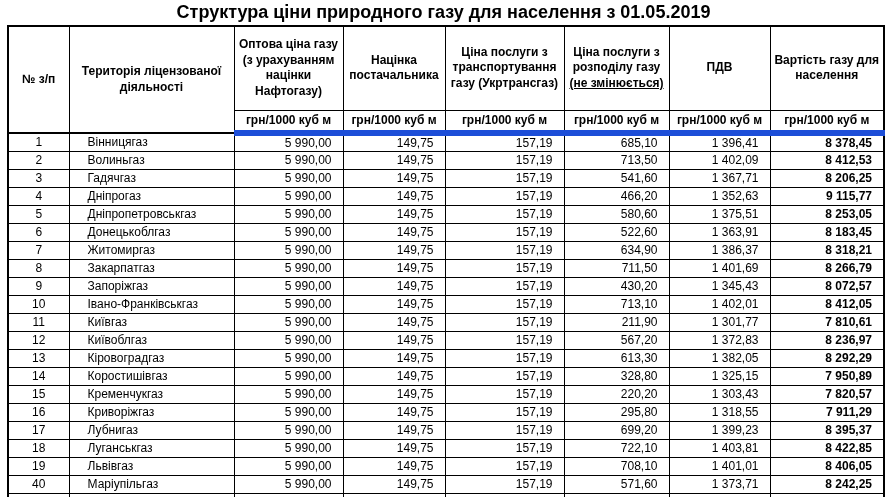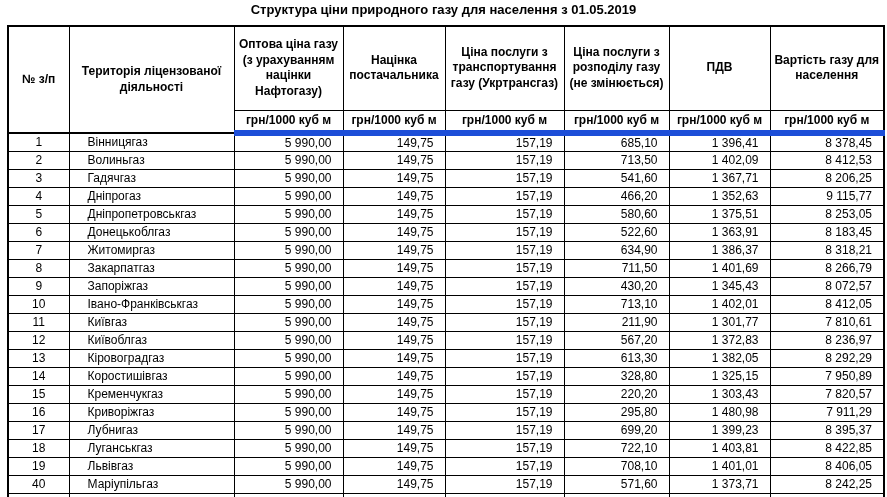--- a/index.html
+++ b/index.html
@@ -12,21 +12,21 @@
     overflow: hidden;
     font-family: "Liberation Sans", sans-serif;
     color: #000000;
   }
   .title {
     position: absolute;
     top: 2px;
     left: 0;
     width: 100%;
     text-align: center;
-    font-size: 13px;
+    font-size: 18px;
     font-weight: bold;
     color: #000000;
   }
   table.gas-table {
     position: absolute;
     left: 7px;
     top: 25px;
     width: 876px;
     table-layout: fixed;
     border-collapse: collapse;
@@ -51,22 +51,22 @@
   tr.units-row th { border-bottom: 6px solid #1d4ed8; }
   .gas-table thead th[rowspan] { border-bottom: 2px solid #000000; }
   .gas-table tbody tr { height: 18px; }
   .gas-table tbody td {
     font-size: 12px;
     line-height: 1;
   }
   td.cell-num  { text-align: center; }
   td.cell-name { text-align: left; padding-left: 18px; }
   td.cell-val  { text-align: right; padding-right: 11px; }
-  td.cell-total { font-weight: normal; }
-  .note { display: block; }
+  td.cell-total { font-weight: bold; }
+  .note { text-decoration: underline; display: block; }
   tr.partial-row { height: 18px; }
 </style>
 </head>
 <body>
 
 <div class="stage">
   <div class="title">Структура ціни природного газу для населення з 01.05.2019</div>
 
   <table class="gas-table">
     <colgroup>
@@ -250,21 +250,21 @@
           <td class="cell-val">1 303,43</td>
           <td class="cell-val cell-total">7 820,57</td>
         </tr>
         <tr>
           <td class="cell-num">16</td>
           <td class="cell-name">Криворіжгаз</td>
           <td class="cell-val">5 990,00</td>
           <td class="cell-val">149,75</td>
           <td class="cell-val">157,19</td>
           <td class="cell-val">295,80</td>
-          <td class="cell-val">1 480,98</td>
+          <td class="cell-val">1 318,55</td>
           <td class="cell-val cell-total">7 911,29</td>
         </tr>
         <tr>
           <td class="cell-num">17</td>
           <td class="cell-name">Лубнигаз</td>
           <td class="cell-val">5 990,00</td>
           <td class="cell-val">149,75</td>
           <td class="cell-val">157,19</td>
           <td class="cell-val">699,20</td>
           <td class="cell-val">1 399,23</td>

